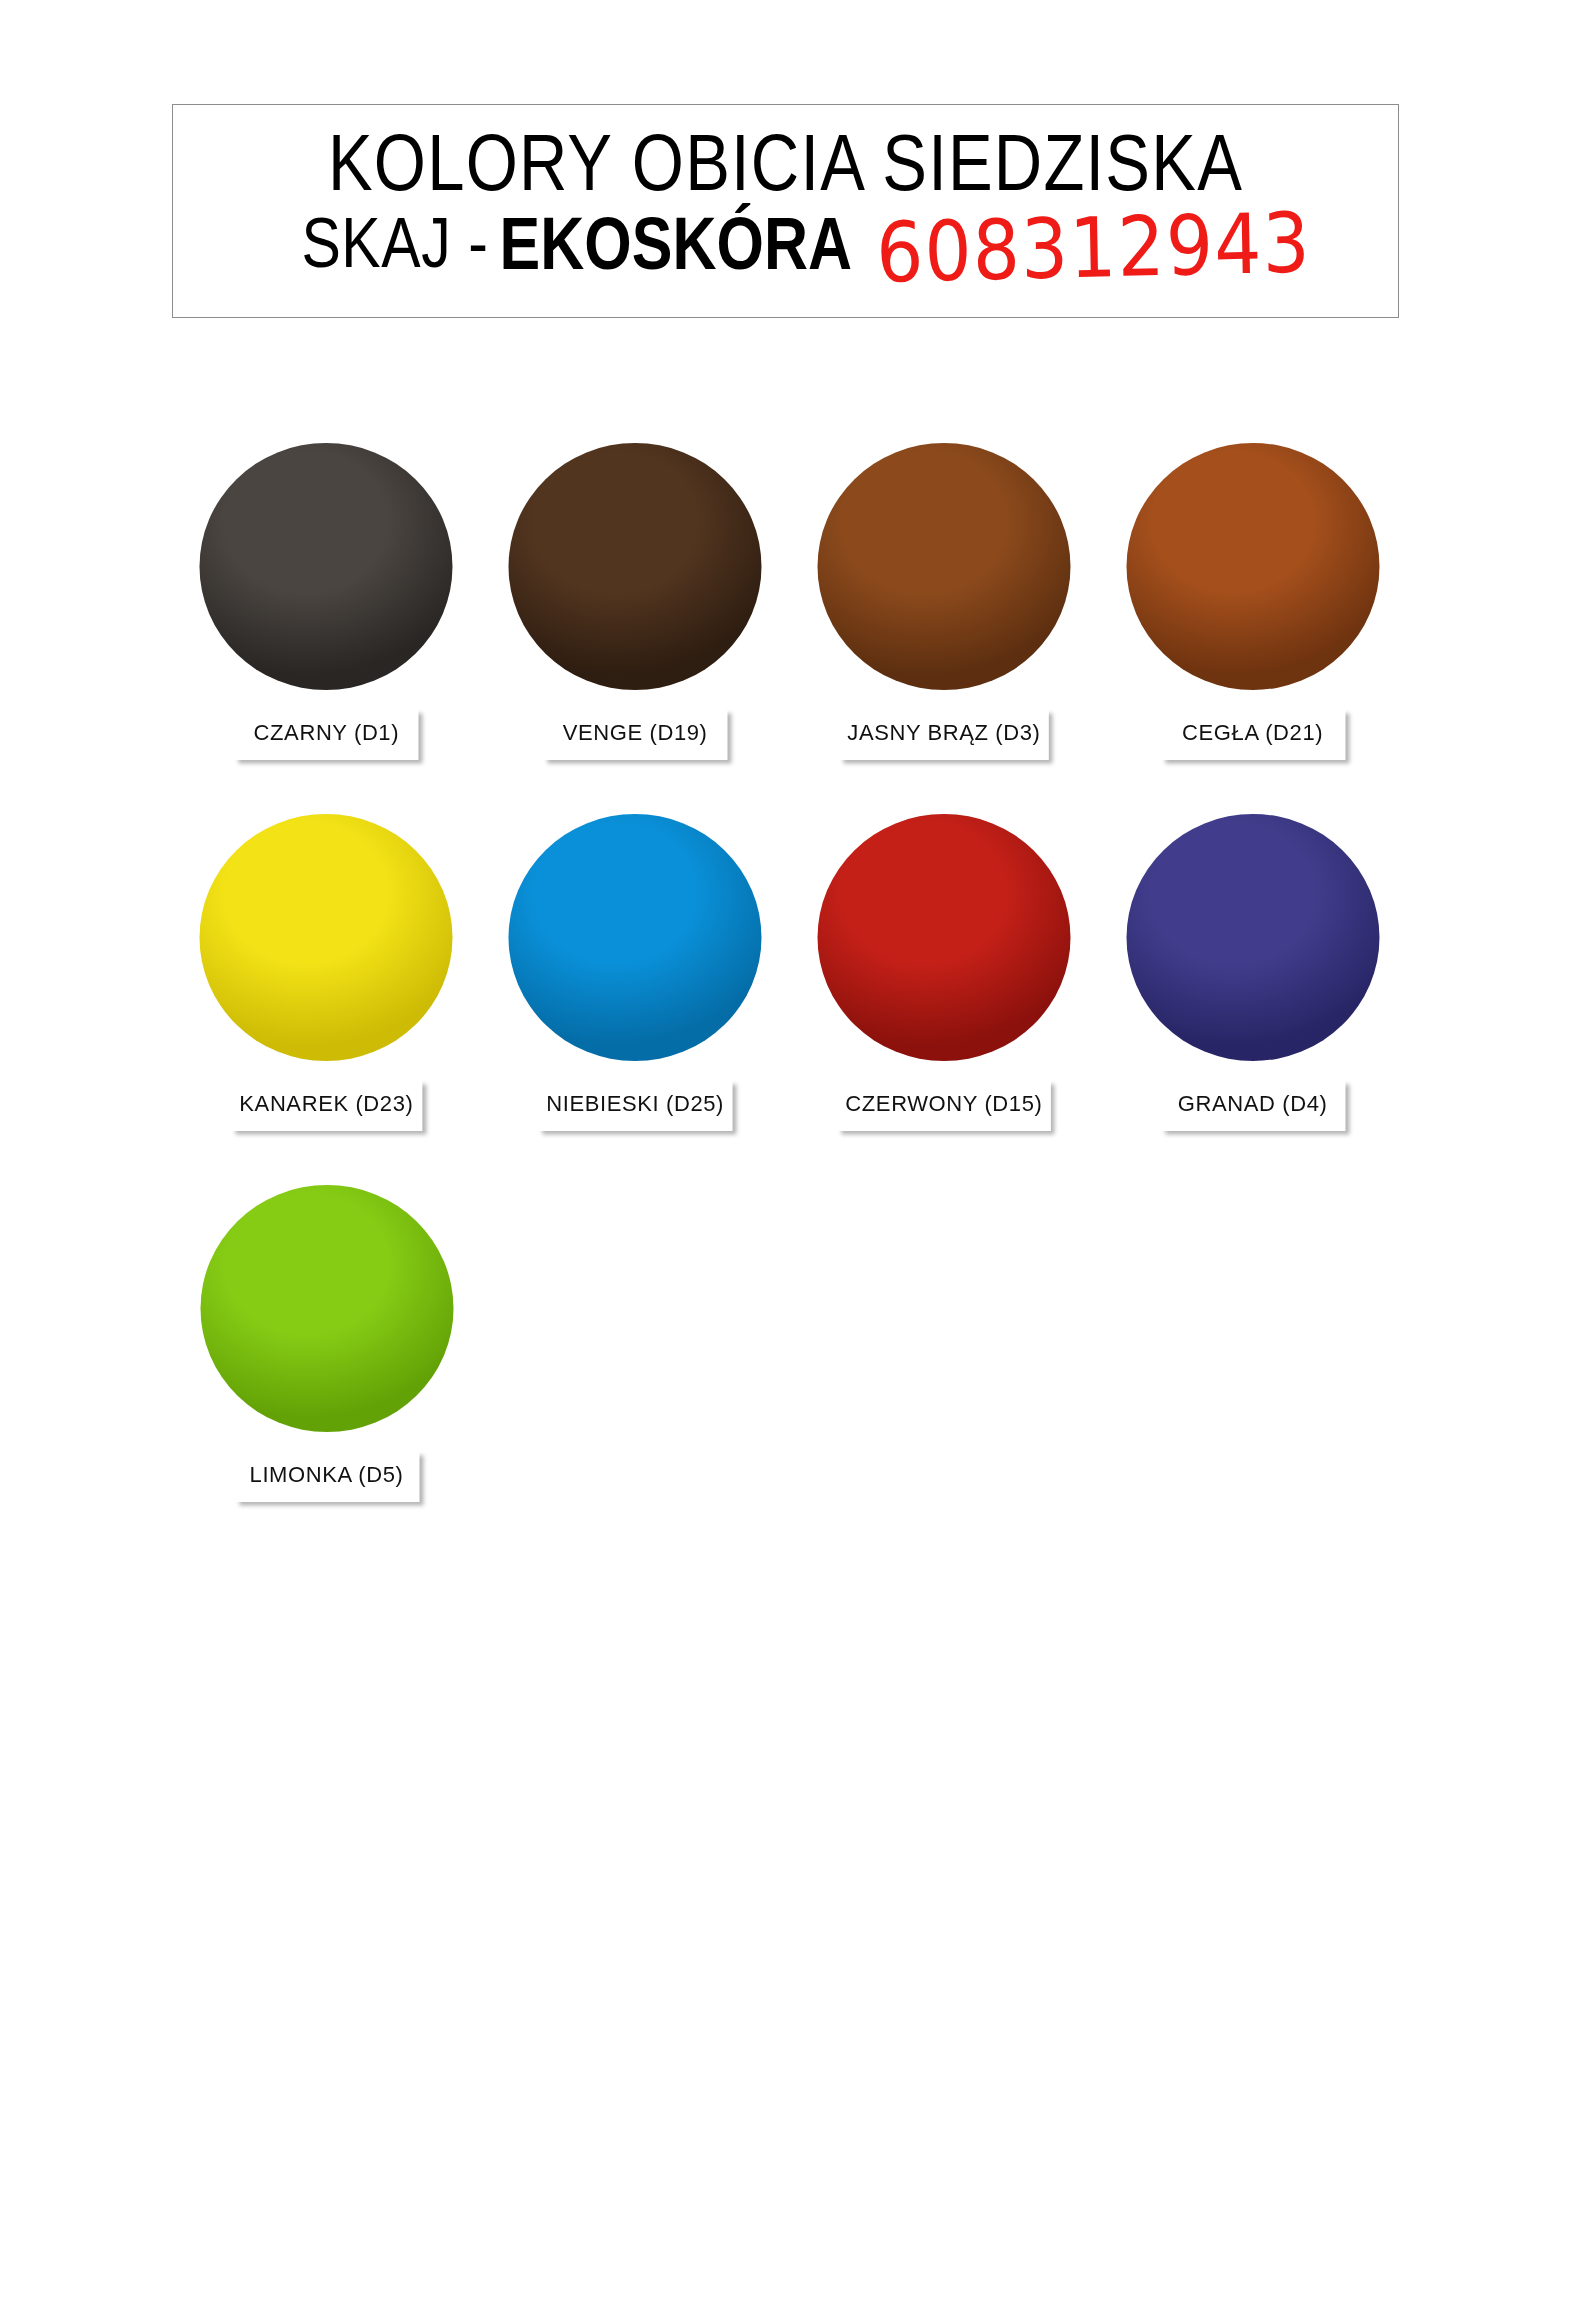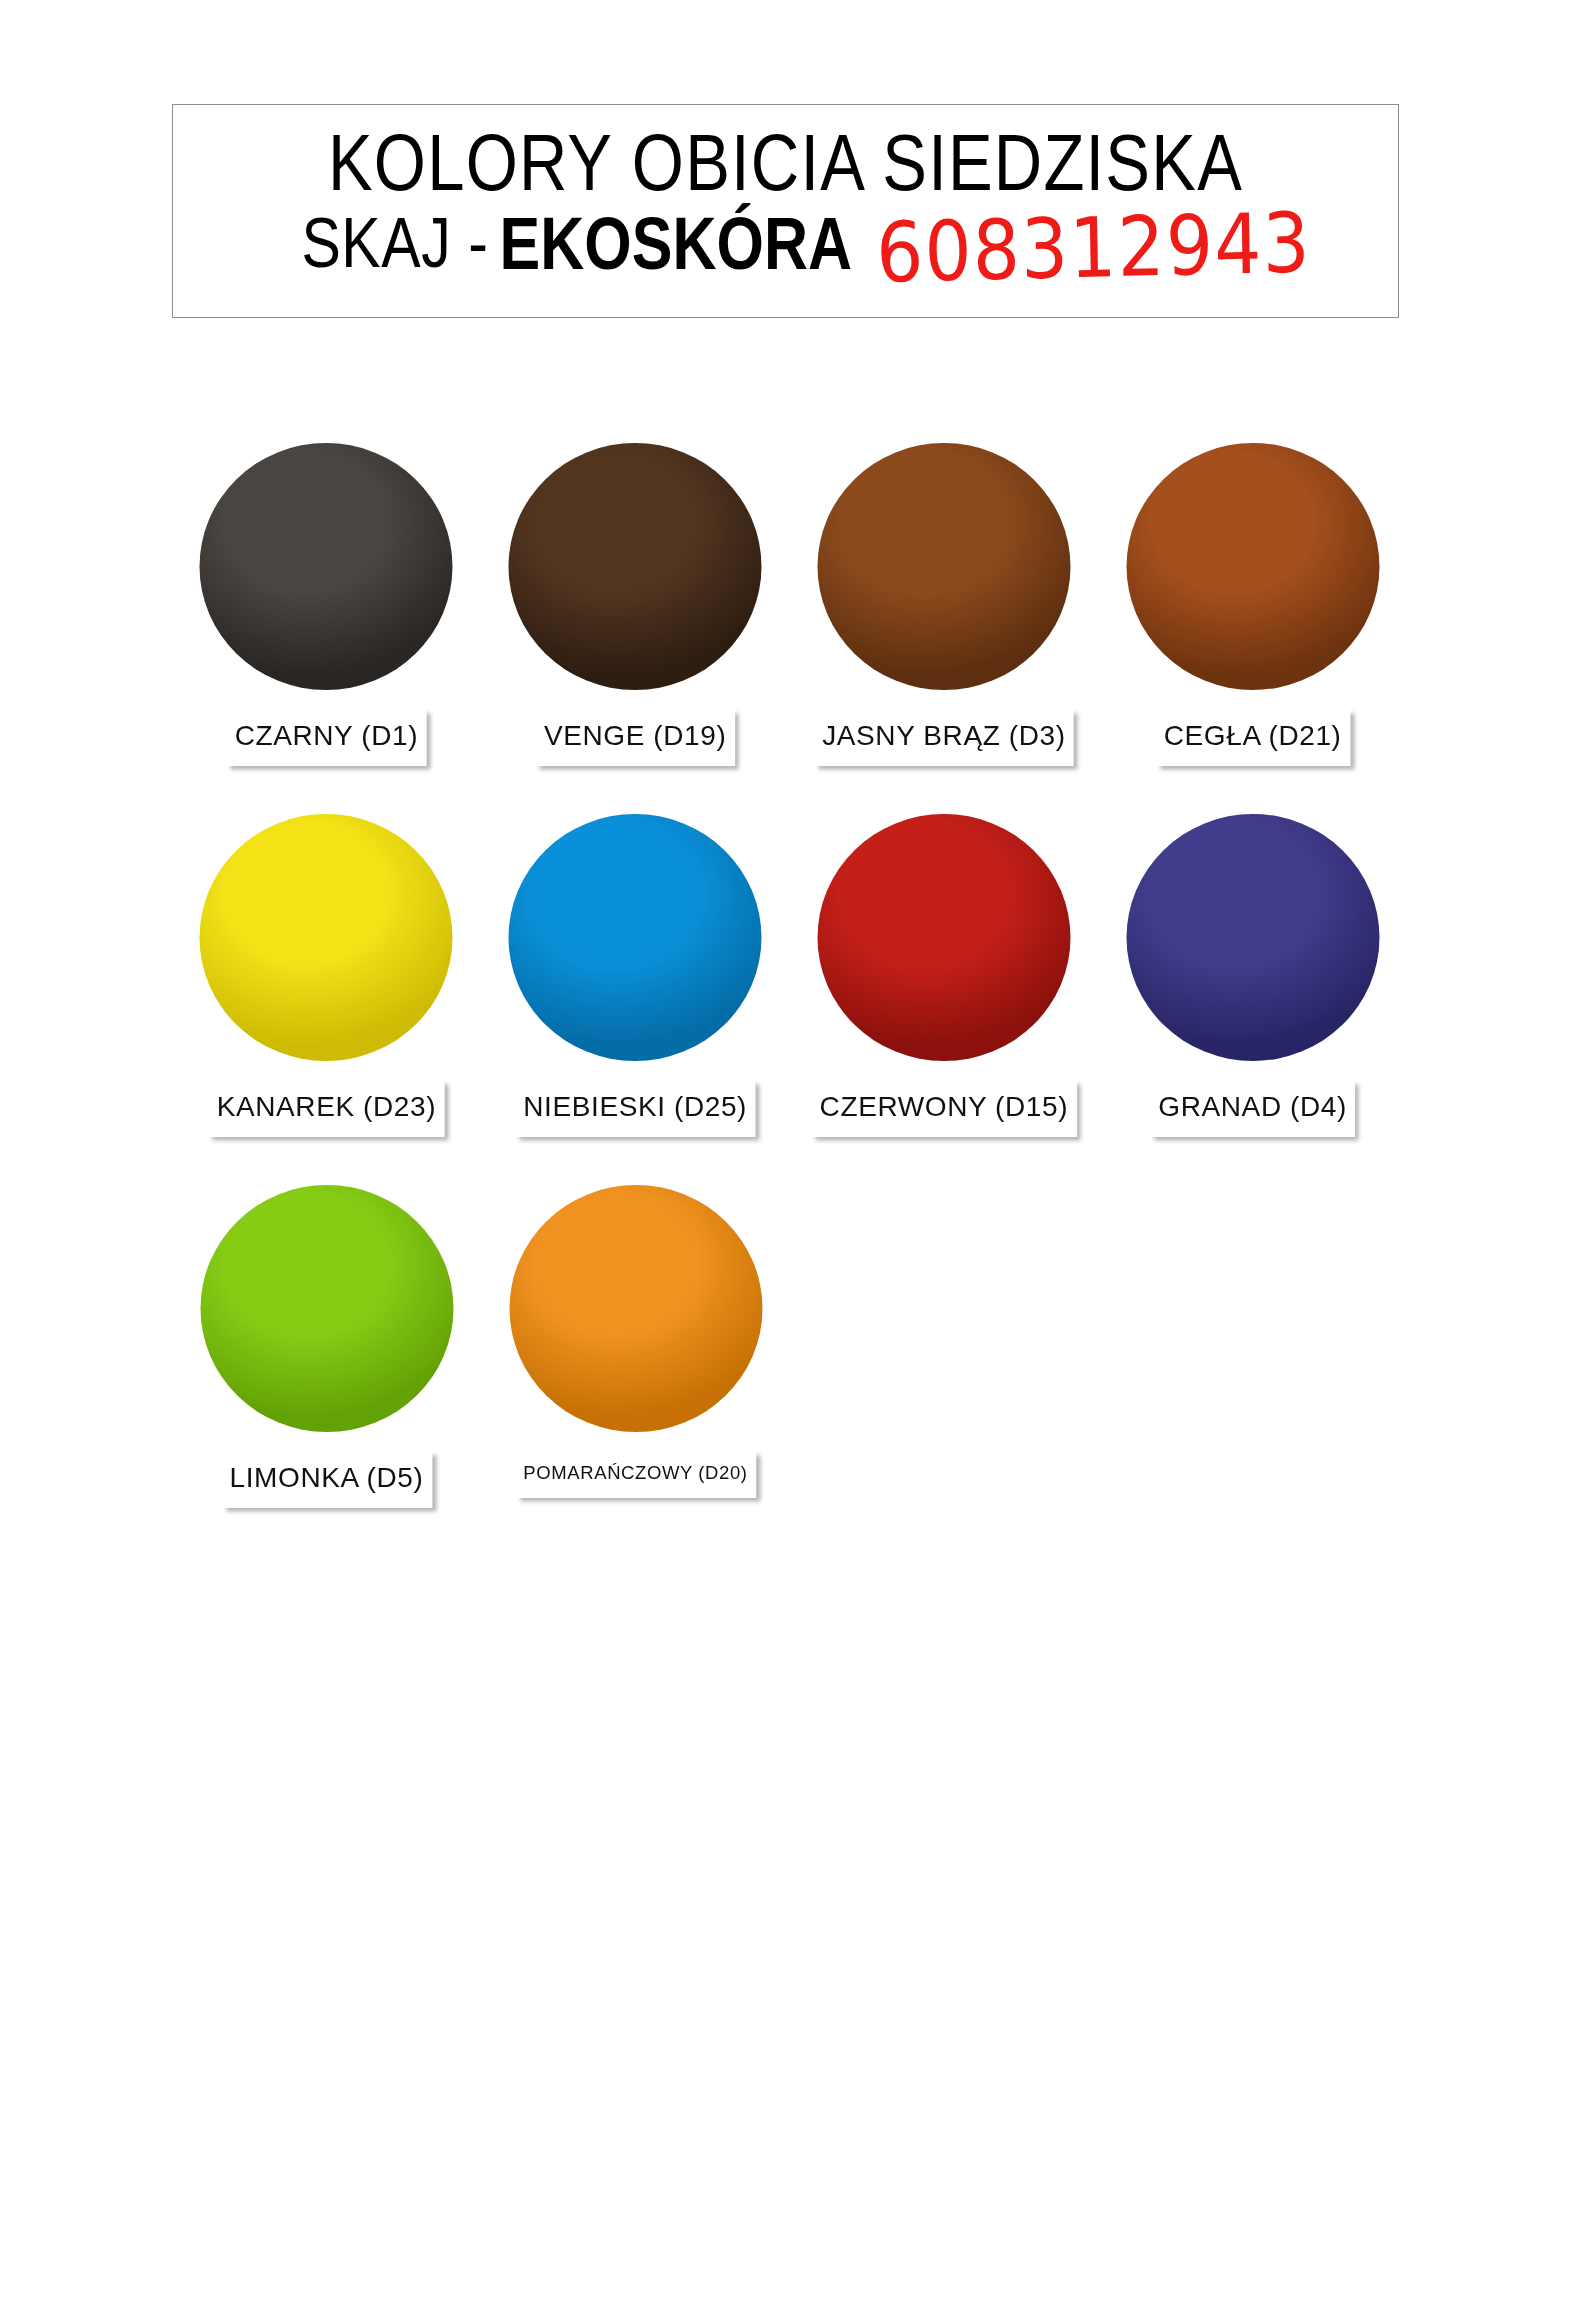--- a/index.html
+++ b/index.html
@@ -107,21 +107,21 @@
   .swatch-label {
     position: absolute;
     left: 50%;
     transform: translateX(-50%);
     top: 277px;
     min-width: 185px;
     padding: 11px 8.6px 13.6px 8.6px;
     background: #ffffff;
     box-sizing: border-box;
     text-align: center;
-    font-size: 28px;
+    font-size: 22px;
     color: #111111;
     letter-spacing: 0.6px;
     white-space: nowrap;
     box-shadow: 4.3px 4.3px 4.3px rgba(0,0,0,0.30);
   }
   .swatch-label.wide { min-width: 235px; }
   .swatch-label.small { font-size: 18.5px; }
 </style>
 </head>
 <body>
@@ -170,20 +170,16 @@
       <div class="swatch-cell">
         <div class="swatch-disc" style="background: radial-gradient(70% 62% at 42% 32%, rgb(65, 61, 140) 0%, rgb(65, 61, 140) 46%, rgb(40, 37, 102) 100%);"></div>
         <div class="swatch-label">GRANAD (D4)</div>
       </div>
     </div>
     <div class="swatch-row">
       <div class="swatch-cell">
         <div class="swatch-disc" style="background: radial-gradient(70% 62% at 42% 32%, rgb(134, 204, 21) 0%, rgb(134, 204, 21) 46%, rgb(99, 162, 6) 100%);"></div>
         <div class="swatch-label">LIMONKA (D5)</div>
       </div>
-      <div class="swatch-cell">
-        <div class="swatch-disc" style="background: radial-gradient(70% 62% at 42% 32%, rgb(239, 146, 32) 0%, rgb(239, 146, 32) 46%, rgb(198, 112, 5) 100%);"></div>
-        <div class="swatch-label wide small">POMARAŃCZOWY (D20)</div>
-      </div>
       <div class="swatch-cell empty"></div>
     </div>
   </div>
 
 
 </body></html>

